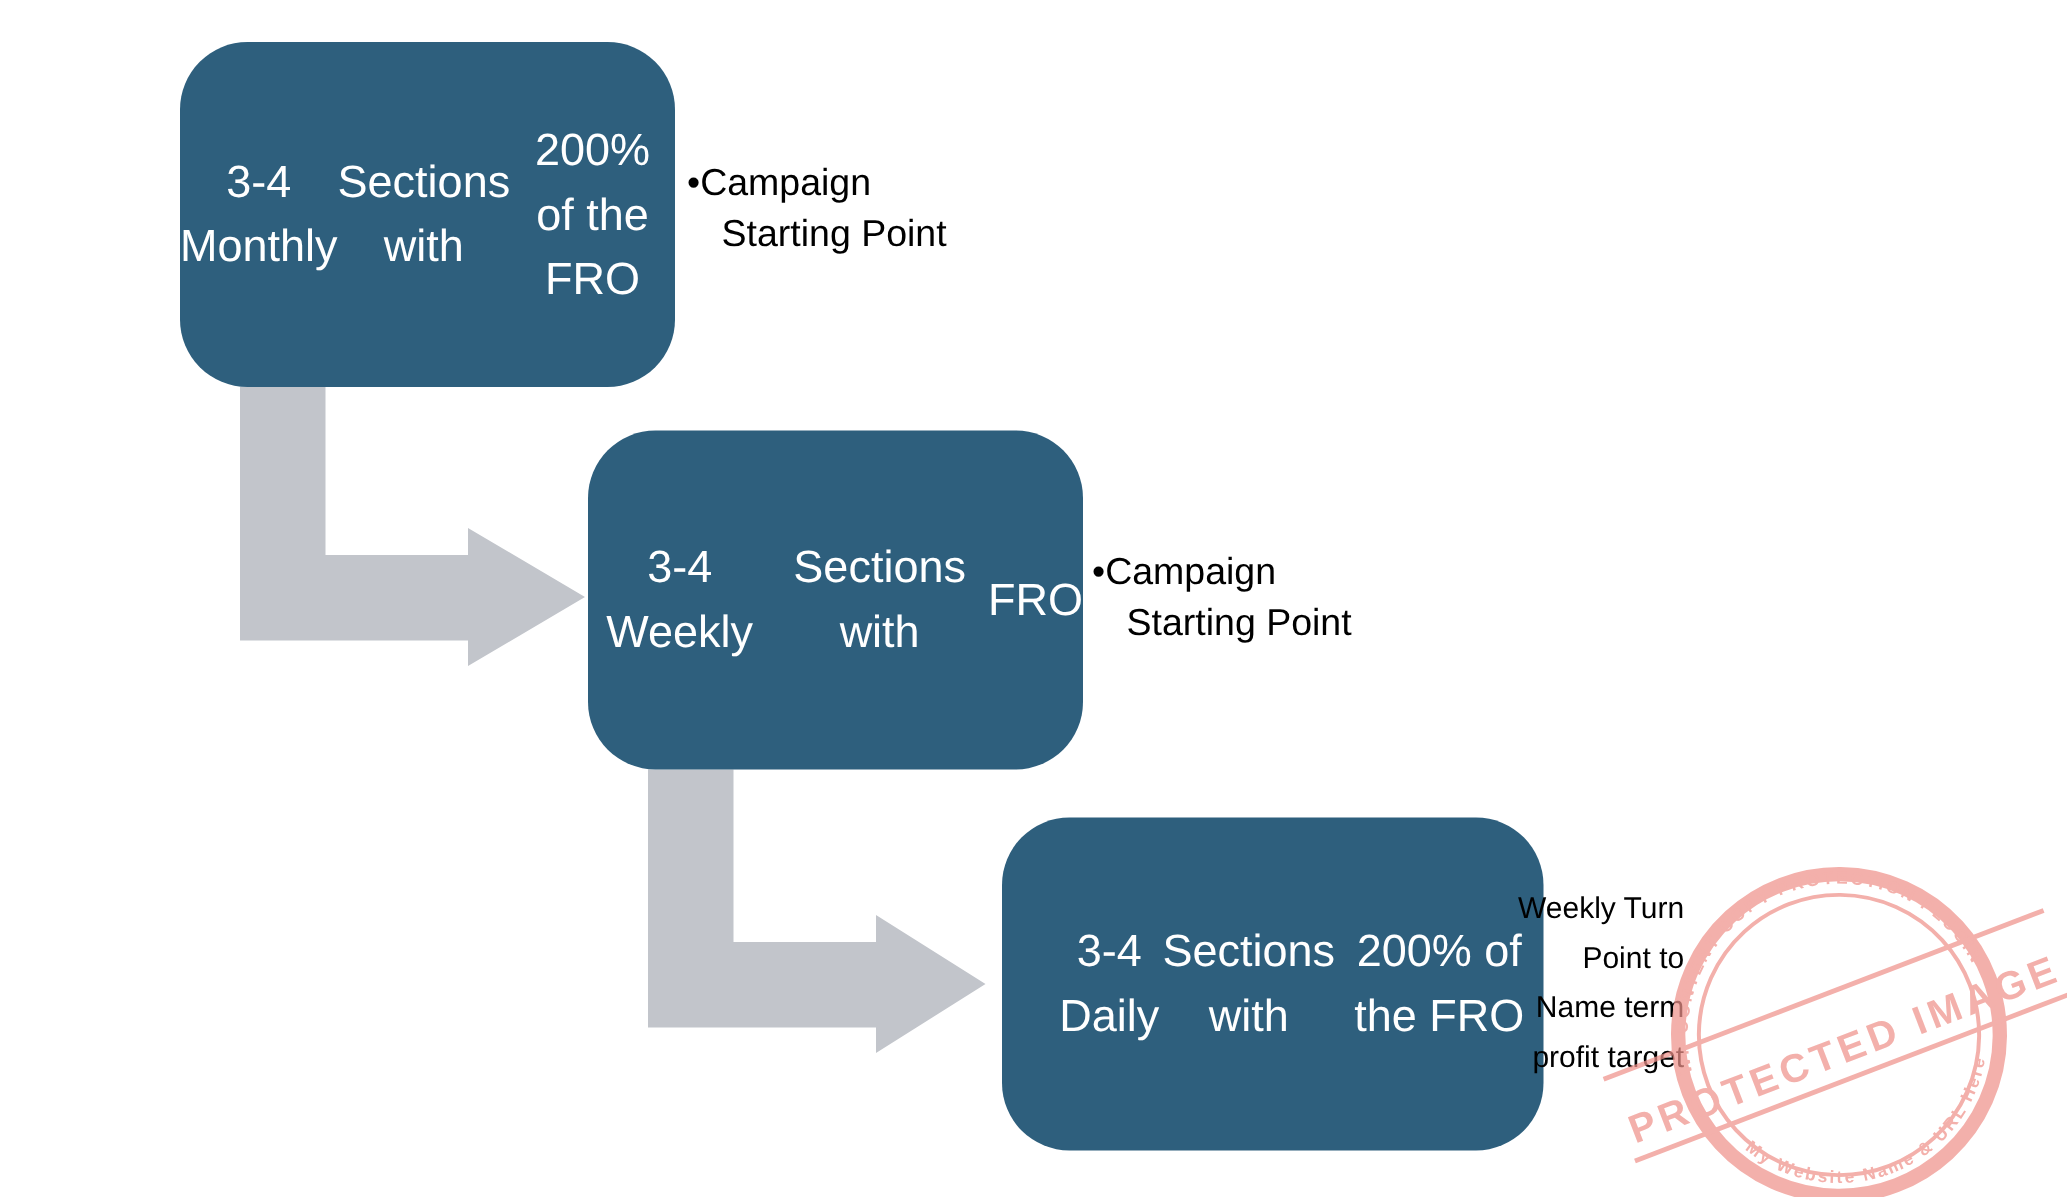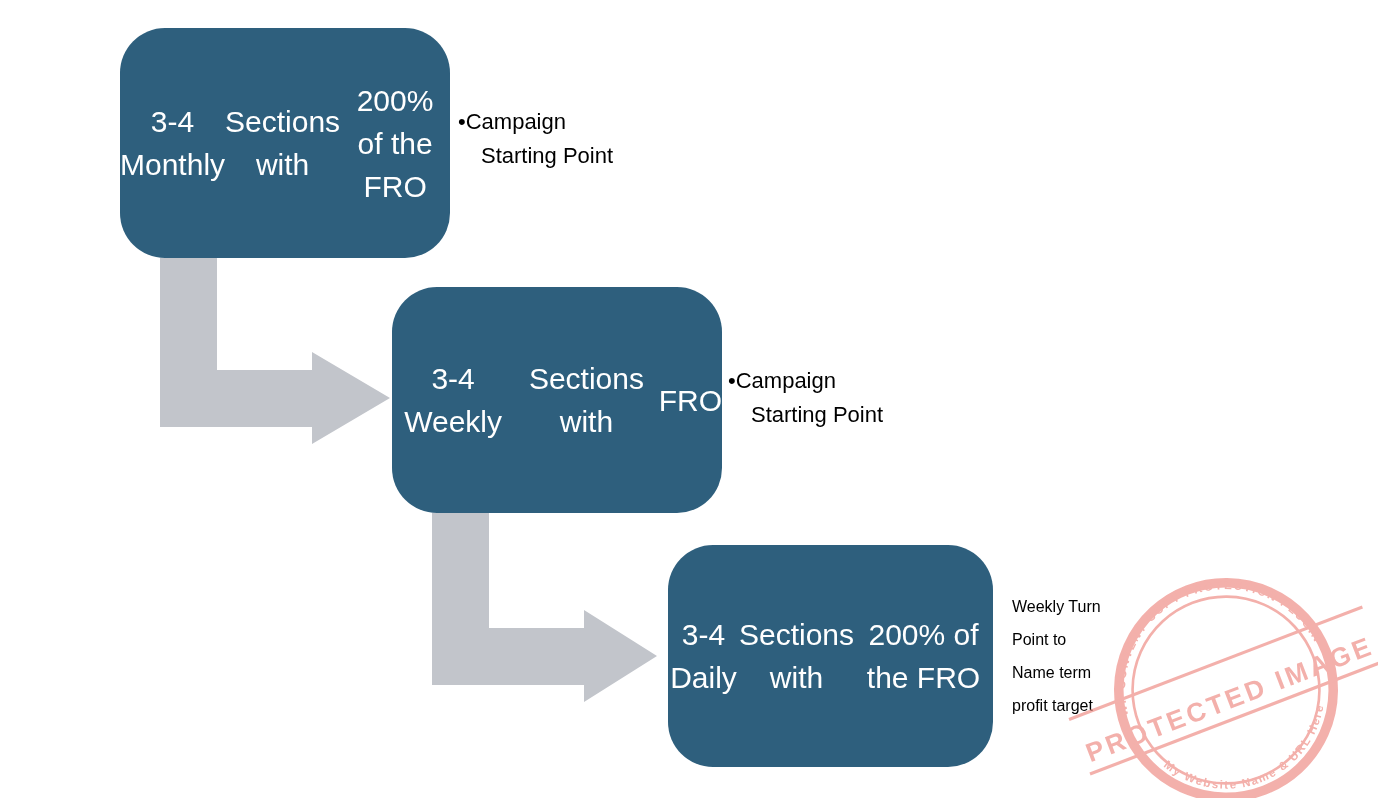--- a/index.html
+++ b/index.html
@@ -28,34 +28,34 @@
     flex-direction: row;
     justify-content: center;
     align-items: center;
     text-align: center;
     font-size: 30px;
     line-height: 43px;
     font-weight: 400;
   }
   .box1 { left: 120px; top: 28px;  width: 330px; height: 230px; }
   .box2 { left: 392px; top: 287px; width: 330px; height: 226px; }
-  .box3 { left: 668px; top: 545px; width: 325px; height: 222px; }
+  .box3 { left: 668px; top: 545px; width: 325px; height: 222px; padding-left: 36px; }
 
   .annotation {
     position: absolute;
     color: var(--annotation-text, #000000);
-    font-size: 22px;
+    font-size: 25px;
     line-height: 34px;
     font-weight: 400;
     white-space: nowrap;
   }
   .annotation .cont { margin-left: 23px; }
   .a1 { left: 458px; top: 105px; }
   .a2 { left: 728px; top: 364px; }
-  .a3 { left: 1012px; top: 590px; font-size: 16px; line-height: 33px; }
+  .a3 { left: 1012px; top: 590px; font-size: 20px; line-height: 33px; text-align: right; }
 
   .watermark {
     position: absolute;
     left: 1088px;
     top: 552px;
     width: 276px;
     height: 276px;
     transform: rotate(-21deg);
     opacity: 0.72;
   }

